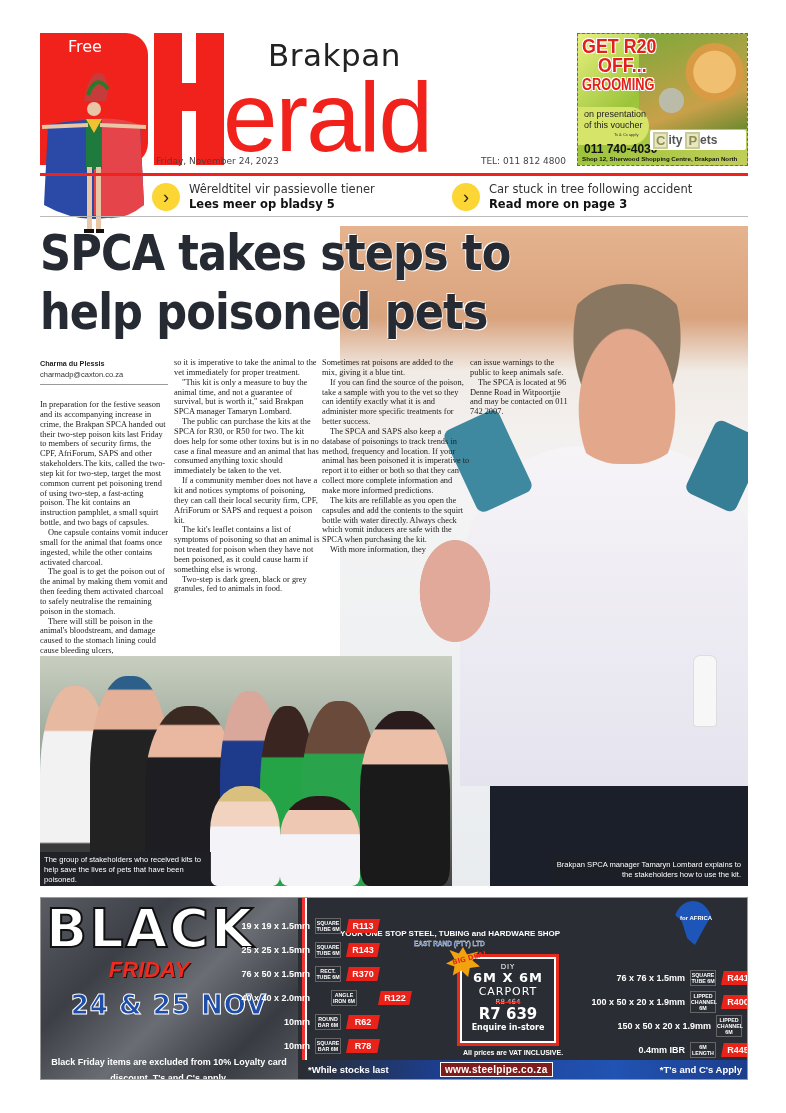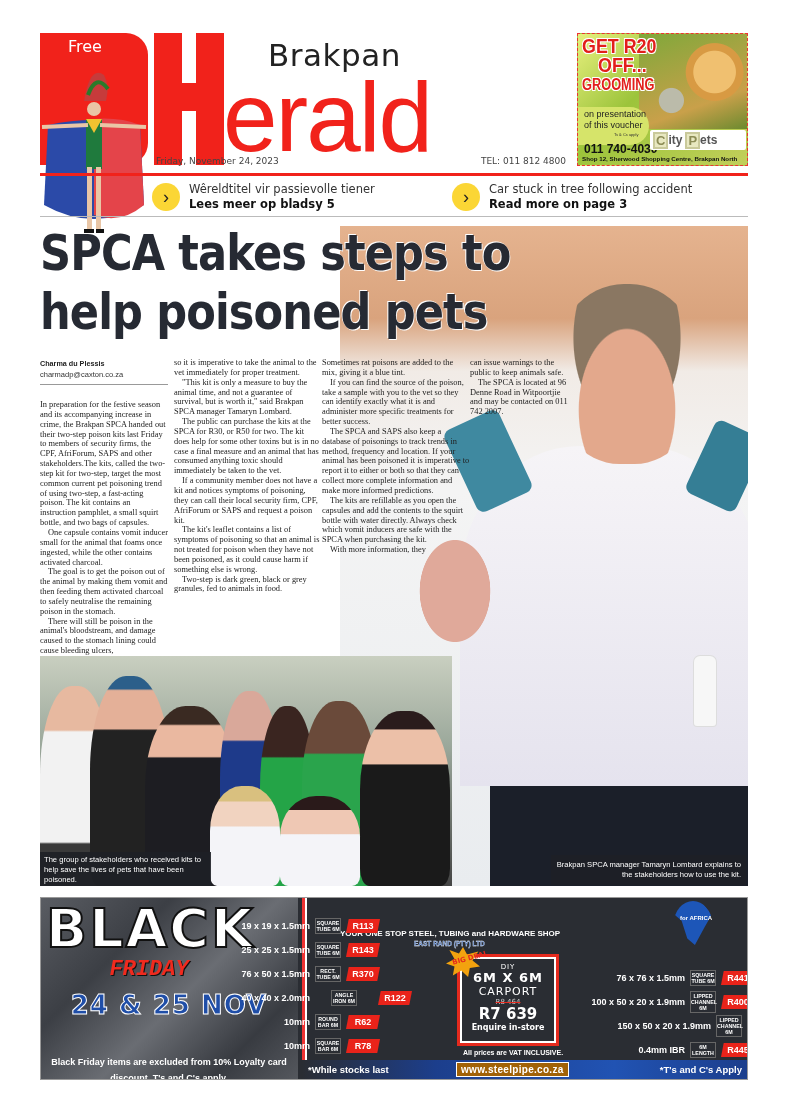--- a/index.html
+++ b/index.html
@@ -72,28 +72,28 @@
 
   
   .group { position: absolute; left: 40px; top: 656px; width: 412px; height: 230px; overflow: hidden; background: linear-gradient(180deg,#c9cfc0 0%, #9aa79a 40%, #444 100%); }
   .person { position: absolute; border-radius: 45% 45% 10% 10%; }
   .group-cap { position: absolute; left: 40px; top: 852px; width: 171px; height: 34px; background: rgba(30,32,38,0.9); color: #fff; font-size: 7.6px; line-height: 10px; padding: 3px 4px; z-index: 4; font-family: "Liberation Sans", sans-serif; }
 
   
   .ad-bottom { position: absolute; left: 40px; top: 897px; width: 708px; height: 183px; background: #2a2d33; overflow: hidden; }
   .bf { position: absolute; left: 0; top: 0; width: 258px; height: 183px; background: linear-gradient(135deg,#5a5d63 0%,#3c3f45 30%,#6a6d73 55%,#383b41 80%,#55585e 100%); }
   .bf .black { position: absolute; left: 6px; top: 4px; font-family: "DejaVu Sans", sans-serif; font-weight: 900; font-size: 54px; line-height: 56px; color: #fff; letter-spacing: 2px; -webkit-text-stroke: 2px #111; }
-  .bf .friday { position: absolute; left: 0; width: 218px; top: 60px; text-align: center; font-family: Liberation Mono, monospace; font-style: italic; font-weight: 900; font-size: 22px; color: #f02a1e; text-shadow: 1px 1px 0 #111; }
+  .bf .friday { position: absolute; left: 0; width: 218px; top: 60px; text-align: center; font-family: Liberation Sans, sans-serif; font-style: italic; font-weight: 900; font-size: 22px; color: #f02a1e; text-shadow: 1px 1px 0 #111; }
   .bf .dates { position: absolute; left: 0; width: 258px; top: 93px; text-align: center; font-family: "DejaVu Sans", sans-serif; font-weight: 900; font-size: 26px; color: #1f4ea8; letter-spacing: 1px; -webkit-text-stroke: 1px #fff; }
   .bf .note { position: absolute; left: 0; width: 258px; top: 157px; text-align: center; font-size: 9px; line-height: 16px; color: #fff; font-weight: 700; }
   .bf-divider { position: absolute; left: 262px; top: 0; width: 3px; height: 183px; background: #e33; box-shadow: 2px 0 0 #fff; }
   .stripe-bottom { position: absolute; left: 262px; top: 163px; width: 446px; height: 20px; background: linear-gradient(90deg,#2a2d33 0%,#1c3e8c 30%,#2153b3 70%,#1c3e8c 100%); }
   .stocks { position: absolute; left: 268px; top: 167px; font-size: 9.5px; color: #fff; font-weight: 700; }
   .tcs-apply { position: absolute; right: 6px; top: 167px; font-size: 9.5px; color: #fff; font-weight: 700; }
-  .url { position: absolute; left: 416px; top: 165px; font-size: 10px; color: #fff; font-weight: 900; background: #a16207; padding: 1px 4px; border: 1px solid #fff; letter-spacing: 0.3px; }
+  .url { position: absolute; left: 400px; top: 165px; font-size: 10px; color: #fff; font-weight: 900; background: #7f1d1d; padding: 1px 4px; border: 1px solid #fff; letter-spacing: 0.3px; }
 
   .row { position: absolute; display: flex; align-items: center; height: 22px; }
   .row .dim { font-size: 9px; color: #fff; font-weight: 700; text-align: right; white-space: nowrap; }
   .row .type { width: 26px; font-size: 5.3px; line-height: 6px; color: #fff; text-align: center; border: 1px solid #666; margin: 0 5px; padding: 1px 0; font-weight: 700; }
   .row .price { background: #e9231a; color: #fff; font-weight: 900; font-size: 9px; width: 34px; height: 14px; line-height: 14px; text-align: center; clip-path: polygon(8% 0,100% 0,92% 100%,0 100%); }
   .leftrows .dim { width: 80px; }
   .rightrows .dim { width: 115px; text-align: right; }
 
   .logo-steel { position: absolute; left: 300px; top: 3px; font-family: "DejaVu Serif", serif; font-weight: 900; font-size: 25px; color: #1d56b8; -webkit-text-stroke: 1px #fff; letter-spacing: 1px; }
   .slogan { position: absolute; left: 300px; top: 32px; font-size: 8px; font-weight: 700; color: #fff; }

